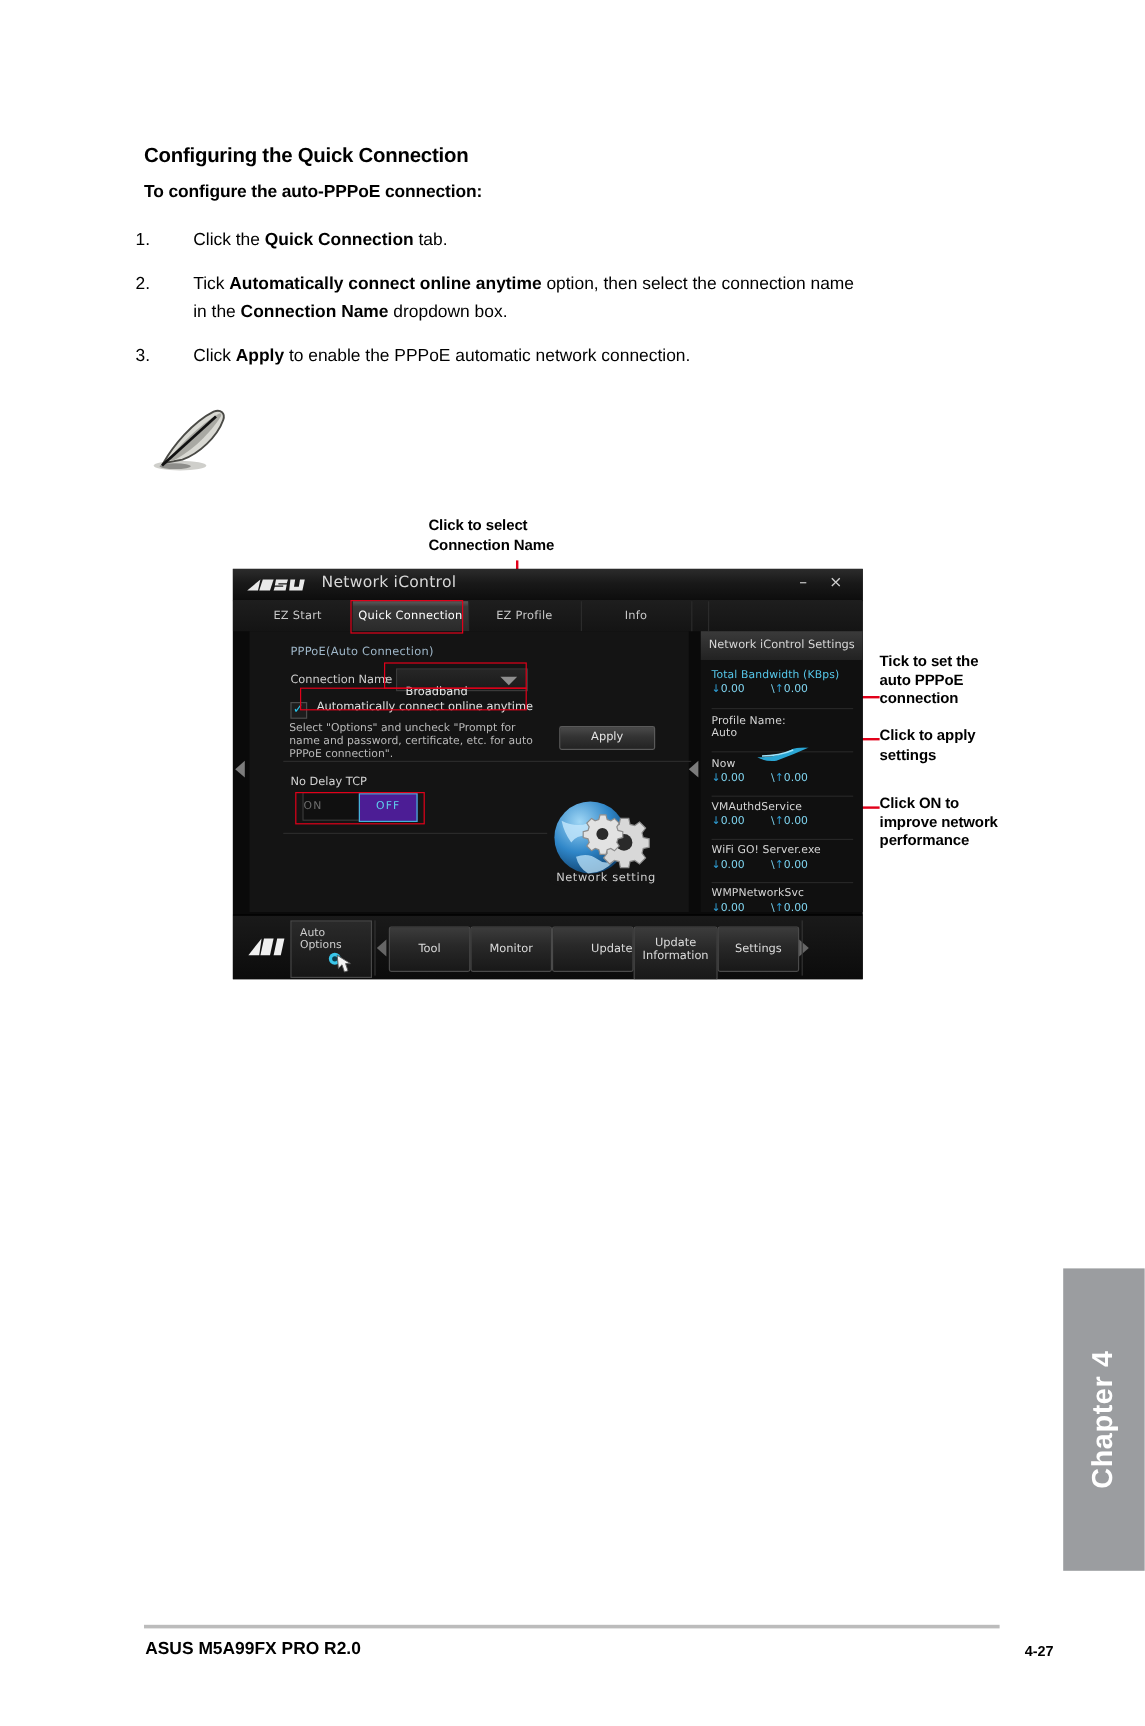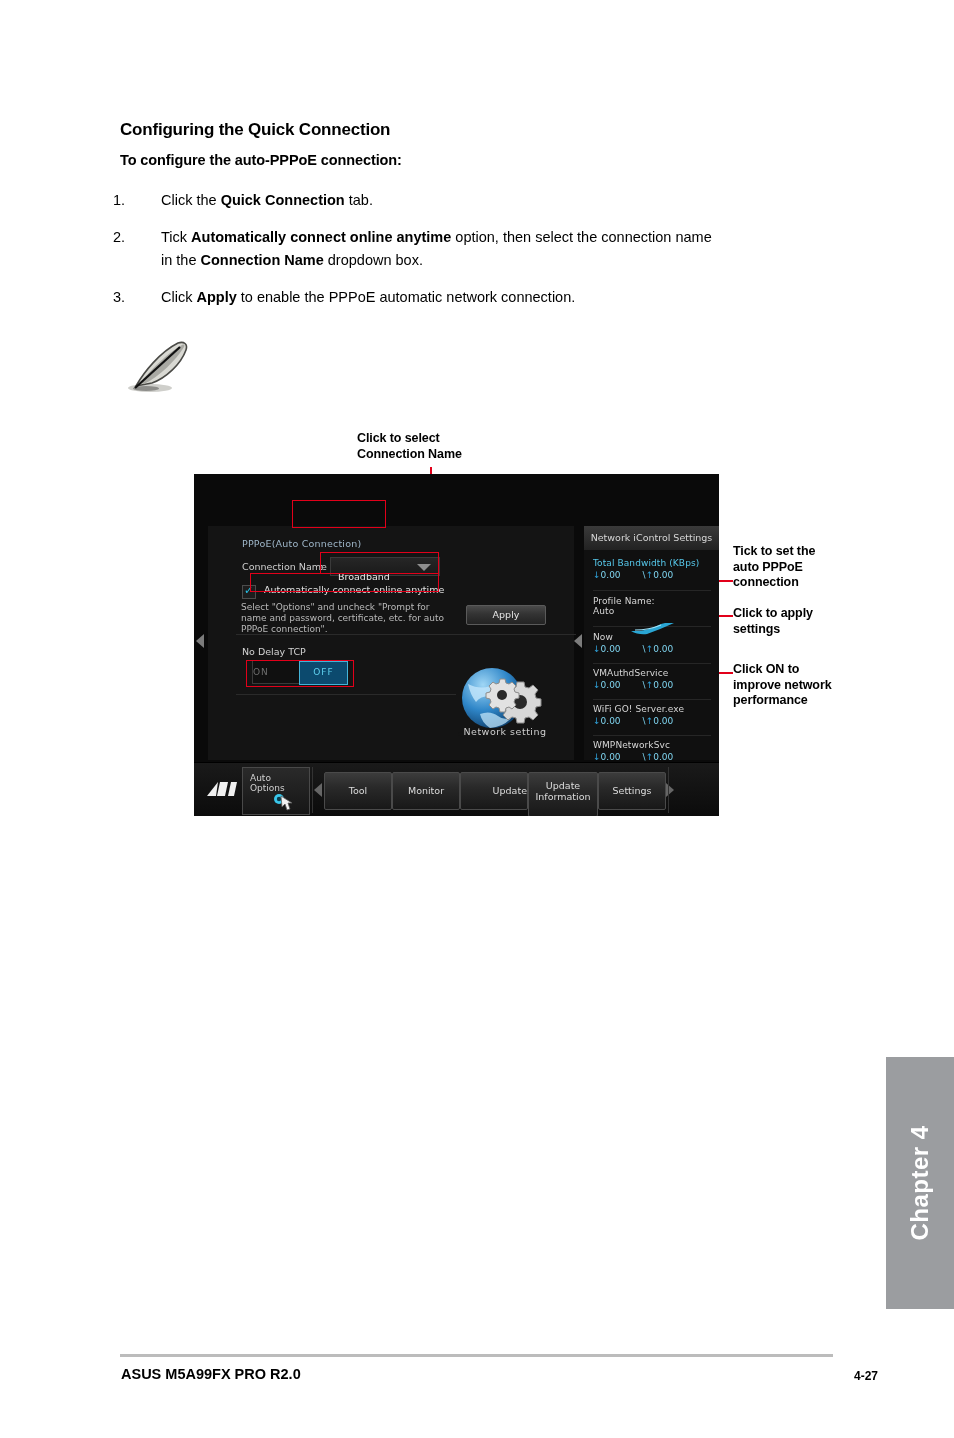--- a/index.html
+++ b/index.html
@@ -153,21 +153,21 @@
   .toggle{
     position:absolute;left:58px;top:186px;width:94px;height:22px;
     background:#101010;border:1px solid #3a3a3a;
   }
   .tg-on{
     position:absolute;left:0px;top:0px;width:46px;height:22px;
     font-size:9px;color:#6d6d6d;text-align:left;line-height:22px;letter-spacing:1px;
   }
   .tg-off{
     position:absolute;left:46px;top:0px;width:47px;height:22px;
-    background:#0c4a6e;border:1px solid #44b4d8;
+    background:#4c1d95;border:1px solid #44b4d8;
     font-size:9px;color:#5fd0ee;text-align:center;line-height:20px;letter-spacing:1px;
   }
   .divline2{position:absolute;left:42px;top:220px;width:220px;height:1px;background:#2a2a2a;}
 
   .netset{position:absolute;left:256px;top:186px;width:110px;height:86px;}
   .netset-label{
     position:absolute;left:256px;top:252px;width:110px;text-align:center;
     font-size:9.5px;color:#cfcfcf;letter-spacing:.5px;
   }
 
@@ -295,21 +295,41 @@
 performance</span>
 </div>
 
 <div class="rline v" style="left:430px;top:467px;height:95px;"></div>
 <div class="rline h" style="left:437px;top:580px;width:296px;"></div>
 <div class="rline h" style="left:520px;top:615px;width:213px;"></div>
 <div class="rline h" style="left:350px;top:672px;width:383px;"></div>
 
 <div class="app">
 
-
+  <div class="titlebar">
+    <div class="asus-logo">
+      <svg width="56" height="14" viewBox="0 0 56 14">
+        <path d="M2 11 L13 2 L11 11 Z" fill="#e9e9e9"></path>
+        <path d="M15 2 L24 2 L21 11 L12 11 Z" fill="#e9e9e9"></path>
+        <path d="M26 2 L36 2 L35 5 L28 5 L28 6 L35 6 L34 11 L24 11 L25 8 L32 8 L32 7 L25 7 Z" fill="#e9e9e9"></path>
+        <path d="M38 2 L42 2 L41 8 L45 8 L46 2 L50 2 L48 11 L37 11 Z" fill="#e9e9e9"></path>
+      </svg>
+    </div>
+    <div class="app-title">Network iControl</div>
+    <div class="win-btn win-min">–</div>
+    <div class="win-btn win-close">×</div>
+  </div>
+
+  <div class="tabstrip">
+    <div class="tab tab0">EZ Start</div>
+    <div class="tab tab1 active">Quick Connection</div>
+    <div class="tab tab2">EZ Profile</div>
+    <div class="tab tab3">Info</div>
+    <div class="tab-filler"></div>
+  </div>
 
   <div class="arrow-l" style="left:2px;top:160px;"></div>
   <div class="arrow-l" style="left:380px;top:160px;"></div>
 
   <div class="mainpane"></div>
 
   <div class="sec-label pppoe-label">PPPoE(Auto Connection)</div>
   <div class="conn-label">Connection Name</div>
   <div class="conn-colon">:</div>
 

